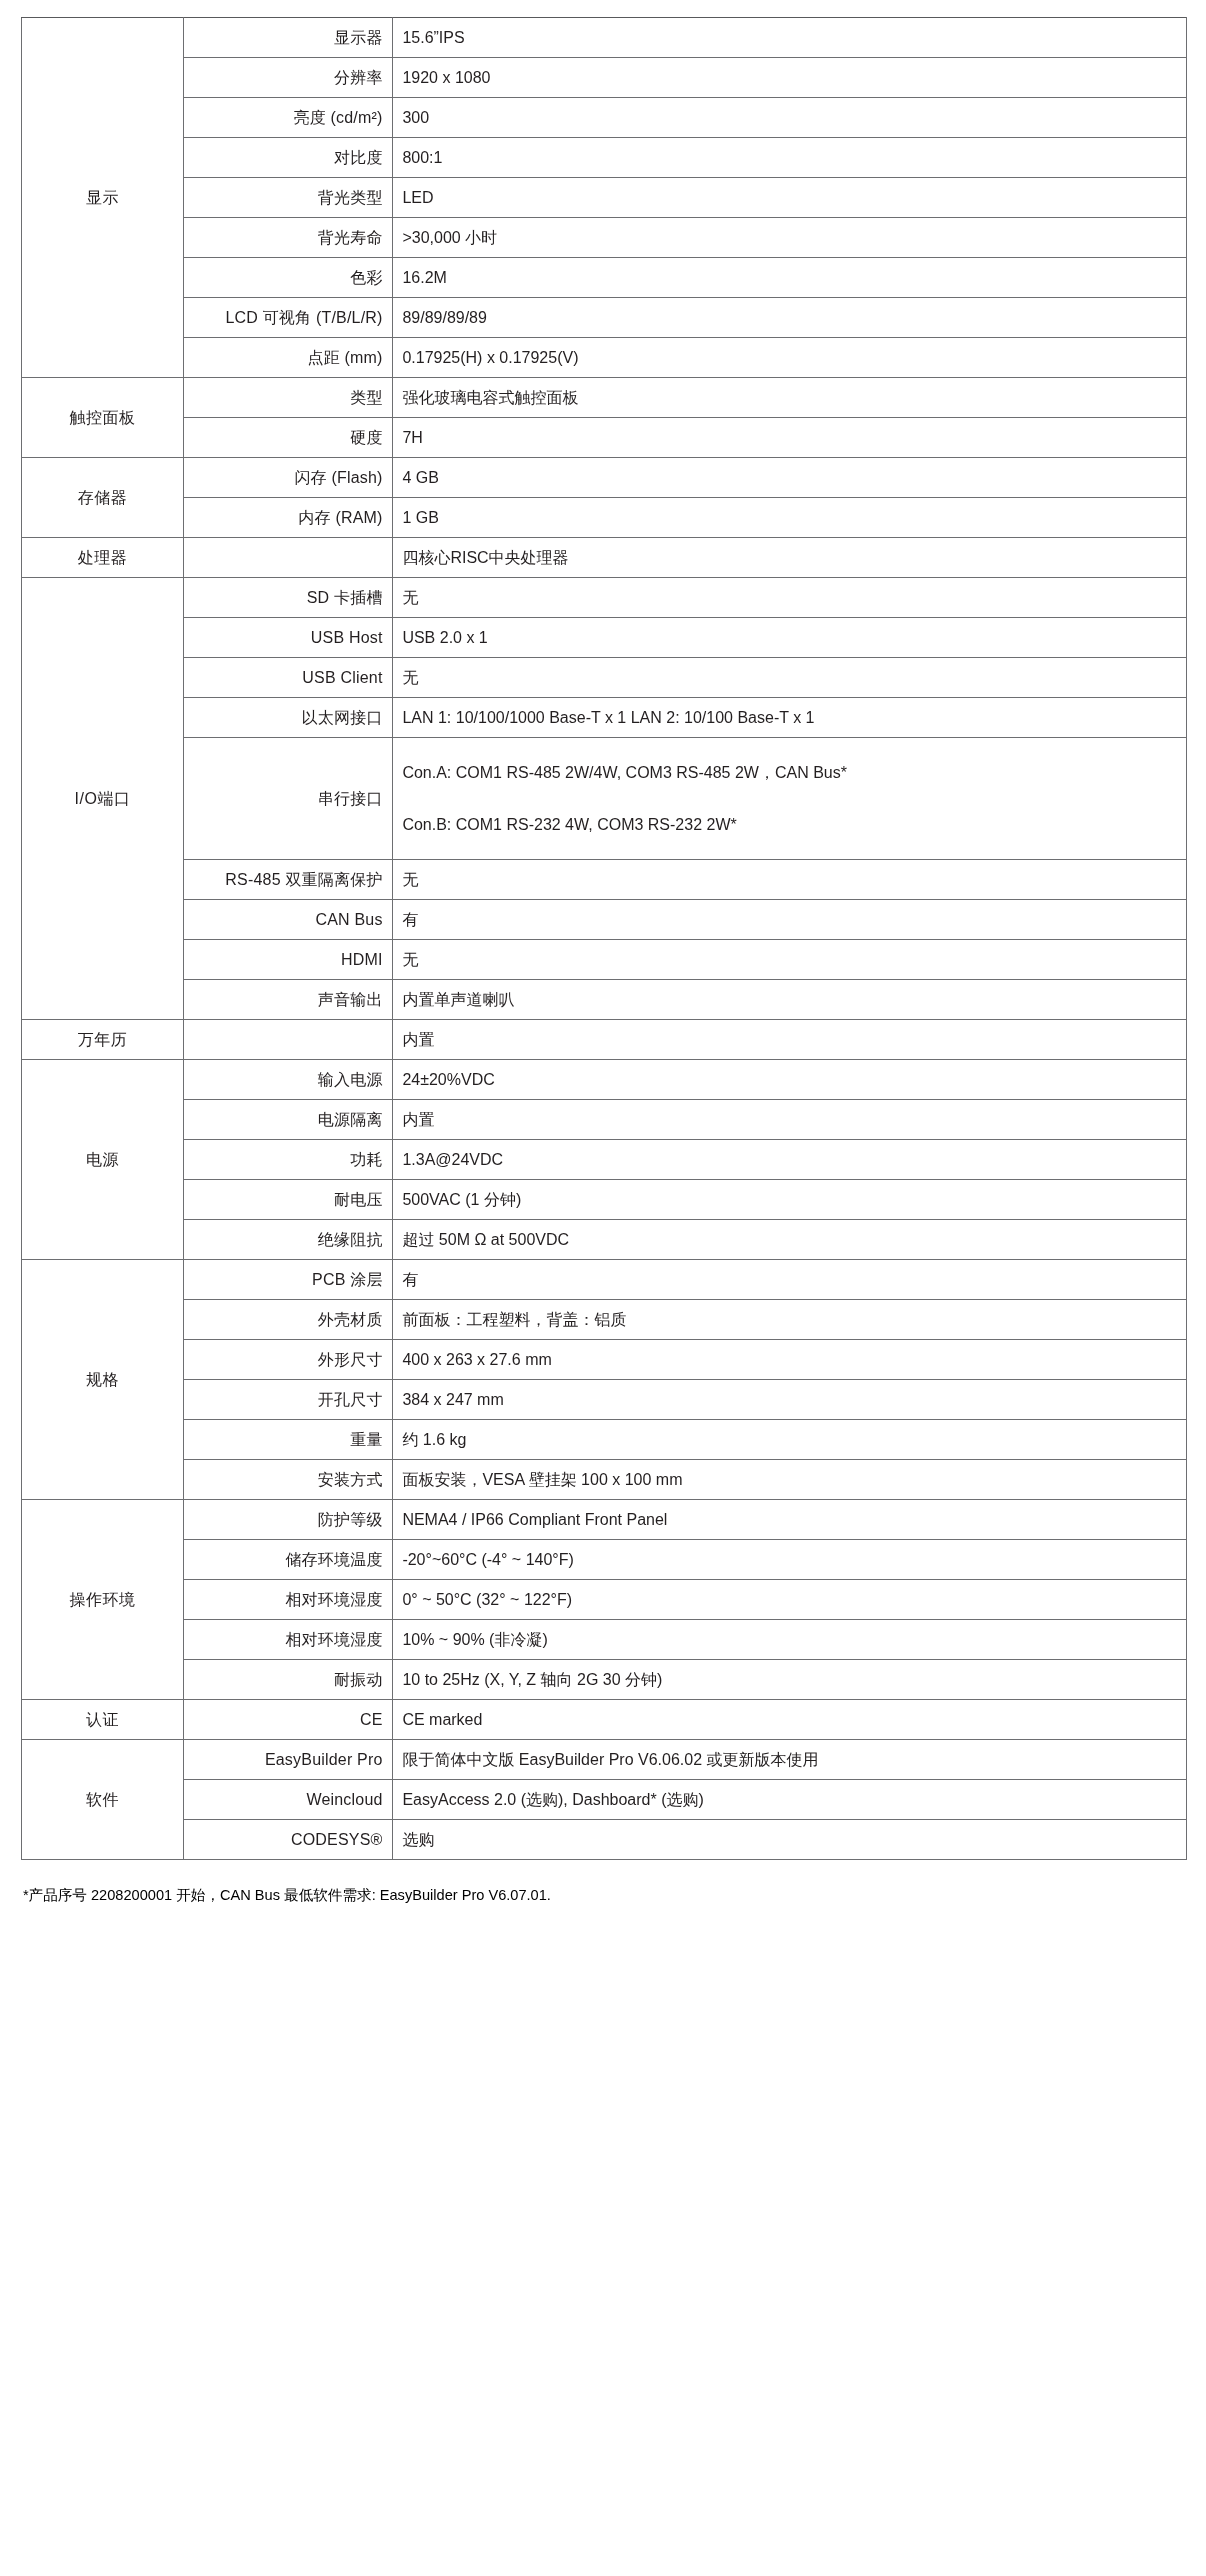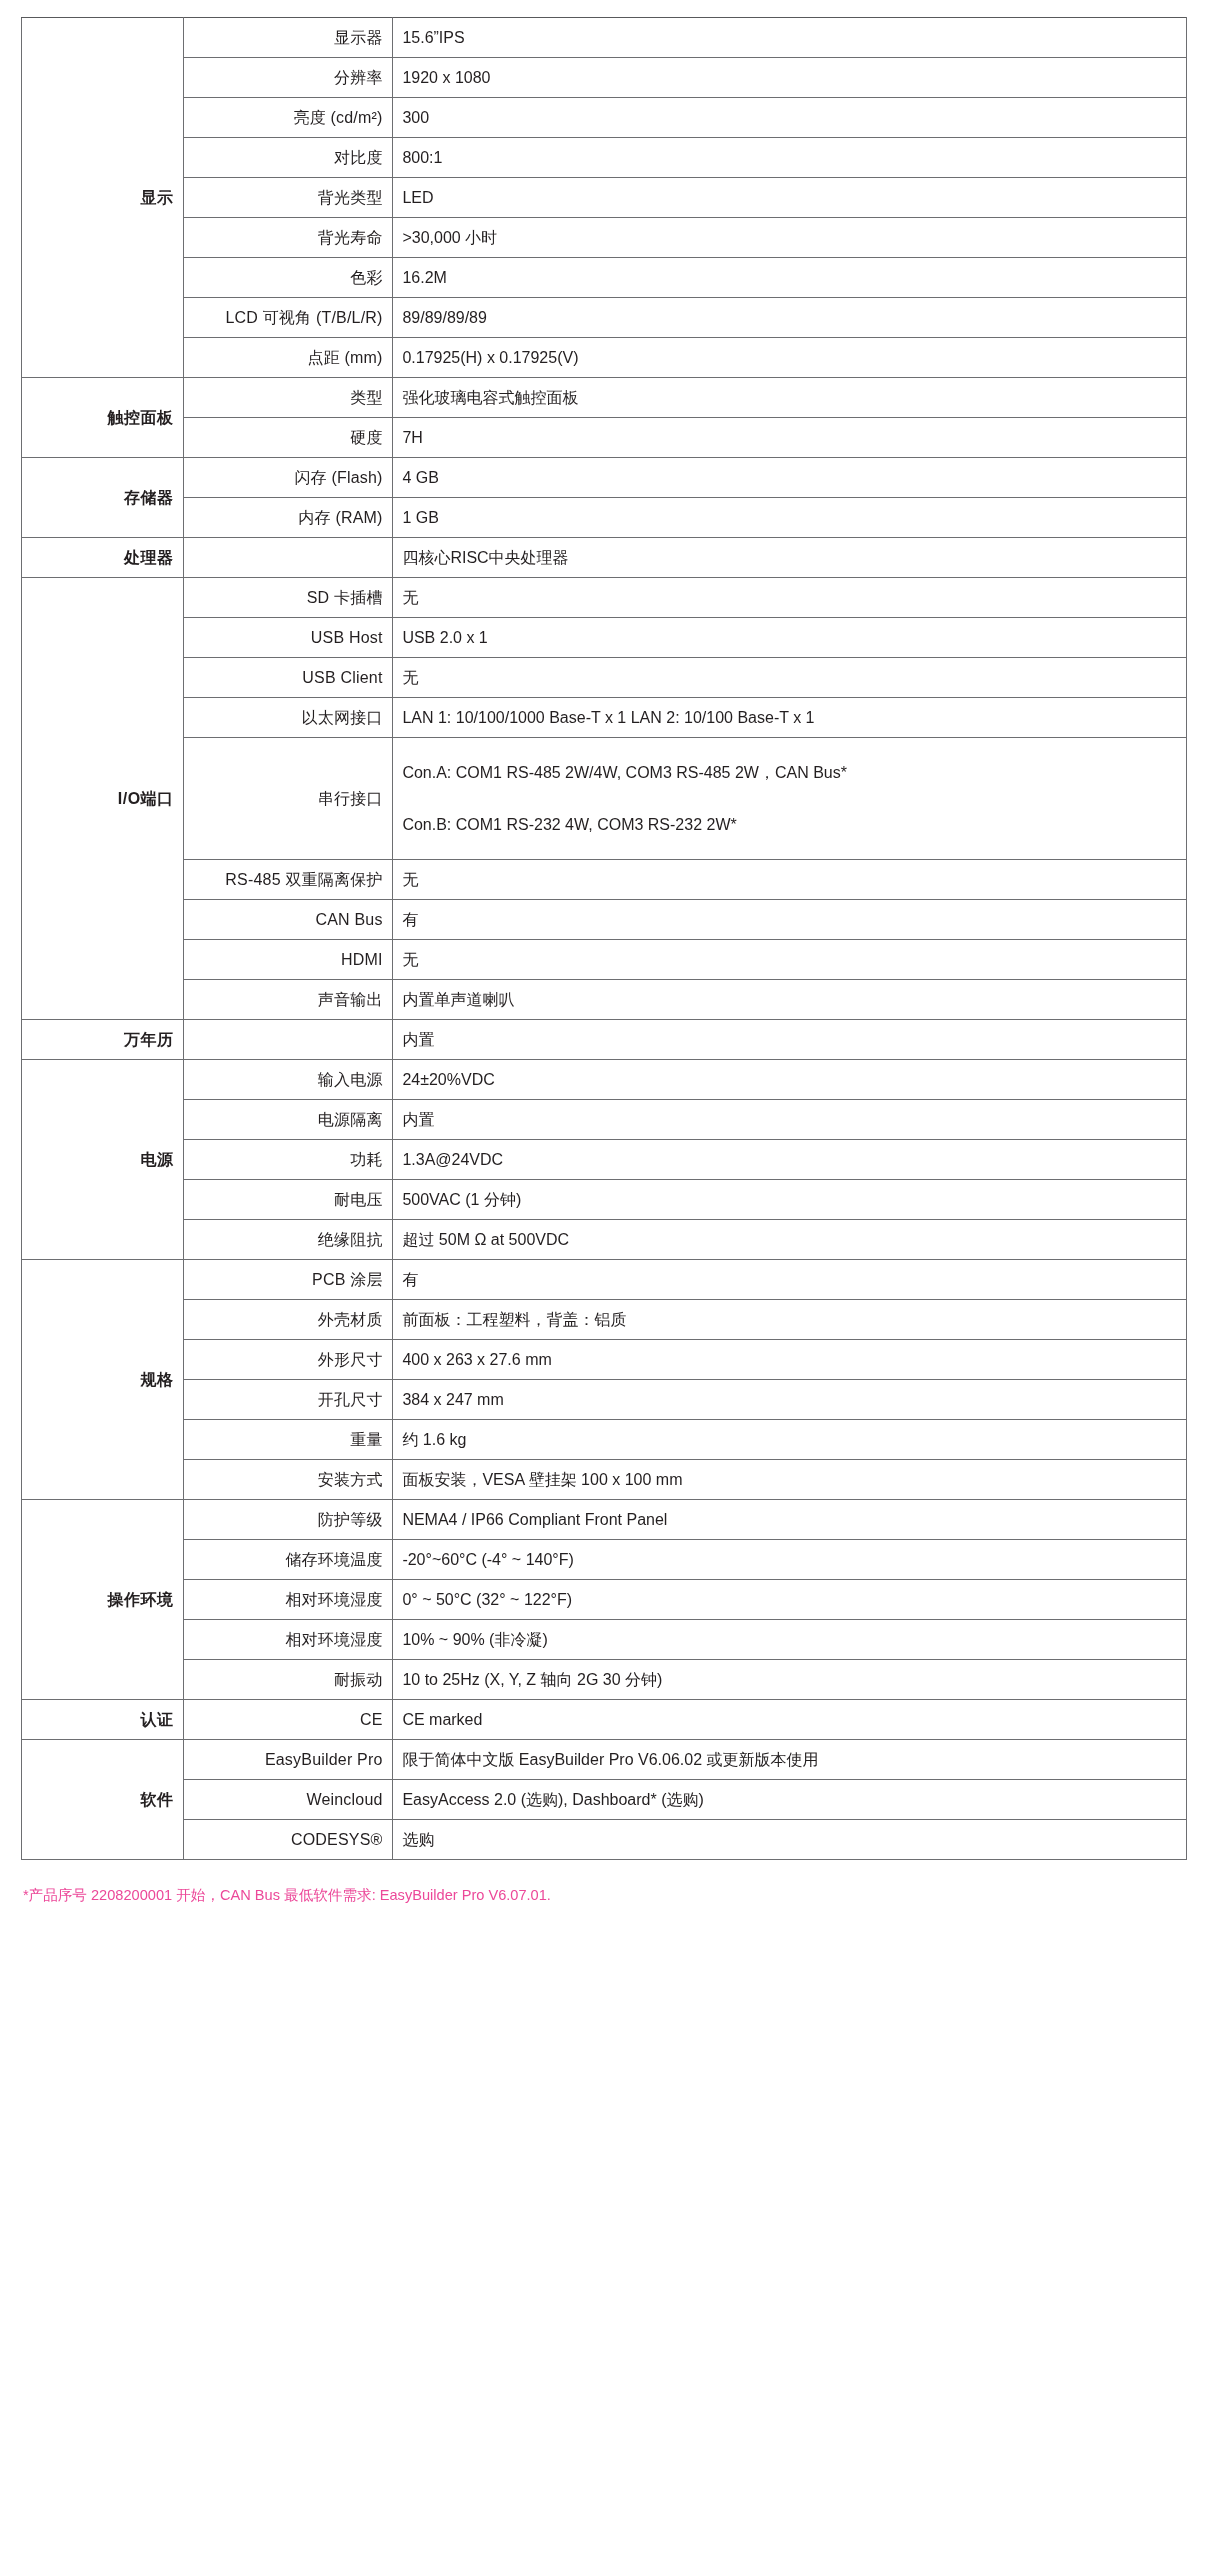--- a/index.html
+++ b/index.html
@@ -36,22 +36,22 @@
 
   table.spec td {
     border: 0.9px solid #6d6e71;
     padding: 0 9.4px;
     vertical-align: middle;
     font-size: 16px;
     line-height: 1.35;
   }
   
   td.group {
-    text-align: right;
-    font-weight: bold;
+    text-align: center;
+    font-weight: normal;
     font-size: 17px;
     border-top: 1.9px solid #58595b;
     border-bottom: 1.9px solid #58595b;
     border-right: 0.9px solid #6d6e71;
     letter-spacing: 0.5px;
   }
   
   td.item {
     font-weight: normal;
     font-size: 16px;
@@ -71,21 +71,21 @@
   tr.r { height: 40px; }
   tr.r-tall { height: 122px; }
 
   
   tr.sect-start > td { border-top: 1.9px solid #58595b; }
 
   .notes {
     margin: 21px 0 0 1.9px;
     font-size: 14.6px;
     line-height: 1.95;
-    color: #ec4899;
+    color: #000000;
   }
   .notes div { white-space: nowrap; }
 </style>
 </head>
 <body>
 
 <div id="sheet">
   <table class="spec">
     <colgroup>
       <col class="c-group">

